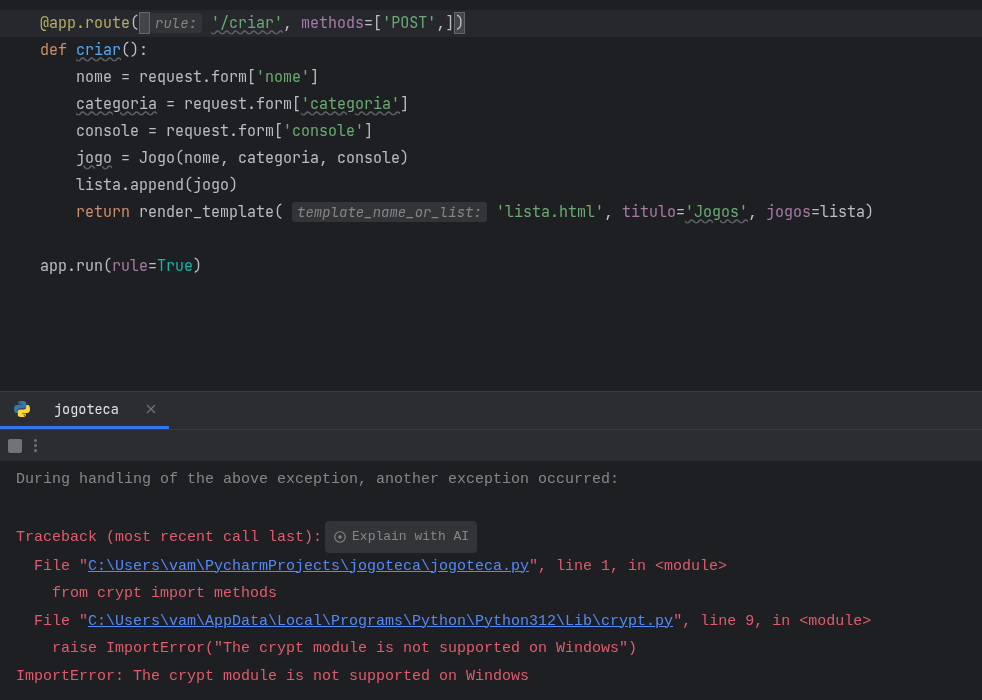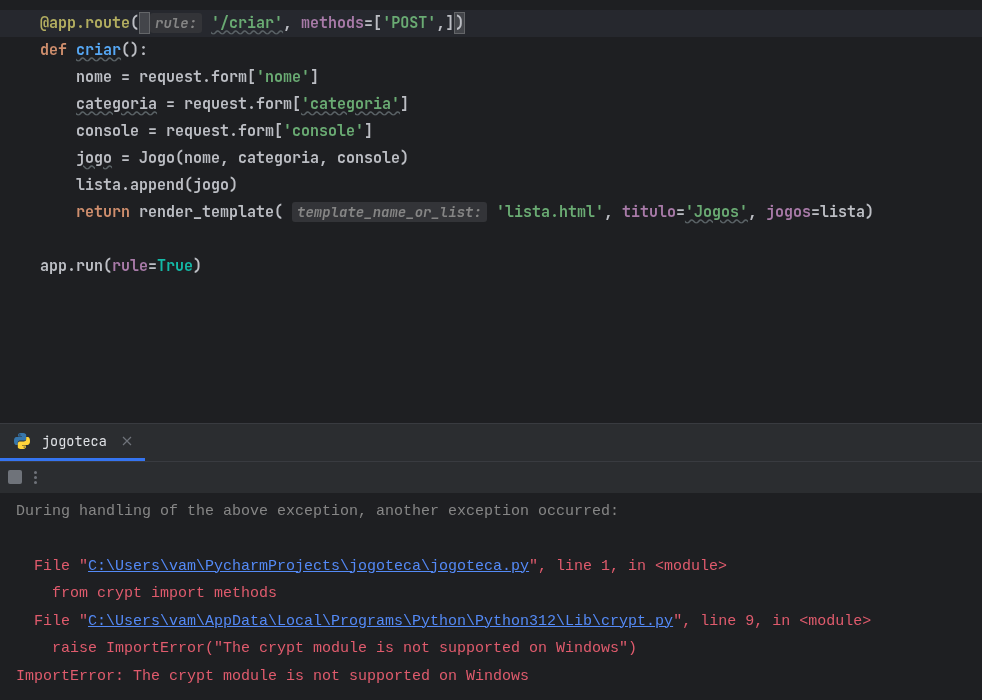--- a/index.html
+++ b/index.html
@@ -17,21 +17,20 @@
     .editor-pane {
       flex: 1;
       background: #1e1f22;
       padding: 10px 0;
       overflow: hidden;
     }
     .code-line {
       line-height: 27px;
       padding: 0 40px;
       white-space: pre;
-      font-weight: bold;
     }
     .highlight-line {
       background: #26282e;
     }
     .decorator { color: #b3ae60; }
     .keyword { color: #cf8e6d; }
     .func-name { color: #56a8f5; }
     .string { color: #6aab73; }
     .param-hint { 
       background: #333438;
@@ -59,21 +58,21 @@
       display: flex;
       align-items: center;
       height: 38px;
       border-top: 1px solid #393b40;
     }
     .tab {
       display: flex;
       align-items: center;
       padding: 0 10px 0 14px;
       height: 100%;
-      gap: 12px;
+      gap: 24px;
       background: #2b2d30;
       border-bottom: 3px solid #3574f0;
     }
     .tab .py-icon {
       width: 16px;
       height: 16px;
     }
     .tab-label { color: #dfe1e5; font-size: 13.5px; }
     .tab-close {
       width: 16px;
@@ -189,18 +188,22 @@
   <div class="toolbar-dots">
     <span></span>
       <span></span>
       <span></span>
   </div>
 </div>
 
 <div class="console-pane">
   <div class="console-line err-gray">During handling of the above exception, another exception occurred:</div>
   <div class="console-line"> </div>
+  <div class="console-line"><span class="err-red">Traceback (most recent call last):</span><span class="ai-badge"><svg class="ai-icon" viewBox="0 0 16 16">
+          <circle cx="8" cy="8" r="6" fill="none" stroke="#868686" stroke-width="1.3"></circle>
+          <circle cx="8" cy="8" r="2" fill="#868686"></circle>
+        </svg><span>Explain with AI</span></span></div>
   <div class="console-line err-red"><span>  File "</span><span class="err-link">C:\Users\vam\PycharmProjects\jogoteca\jogoteca.py</span><span>", line 1, in &lt;module&gt;</span></div>
   <div class="console-line err-red">    from crypt import methods</div>
   <div class="console-line err-red"><span>  File "</span><span class="err-link">C:\Users\vam\AppData\Local\Programs\Python\Python312\Lib\crypt.py</span><span>", line 9, in &lt;module&gt;</span></div>
   <div class="console-line err-red">    raise ImportError("The crypt module is not supported on Windows")</div>
   <div class="console-line err-red">ImportError: The crypt module is not supported on Windows</div>
 </div>
 
 </body></html>

